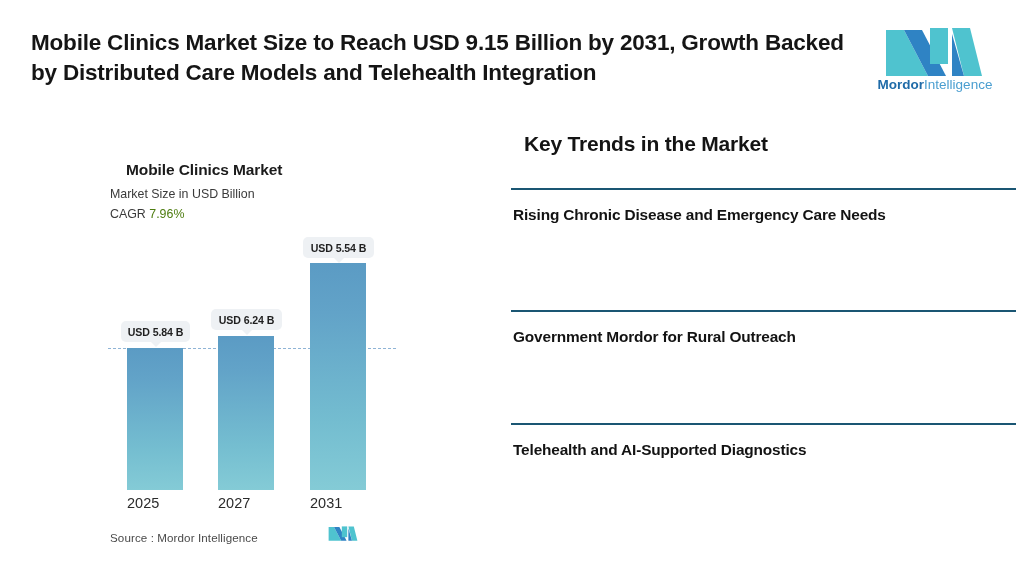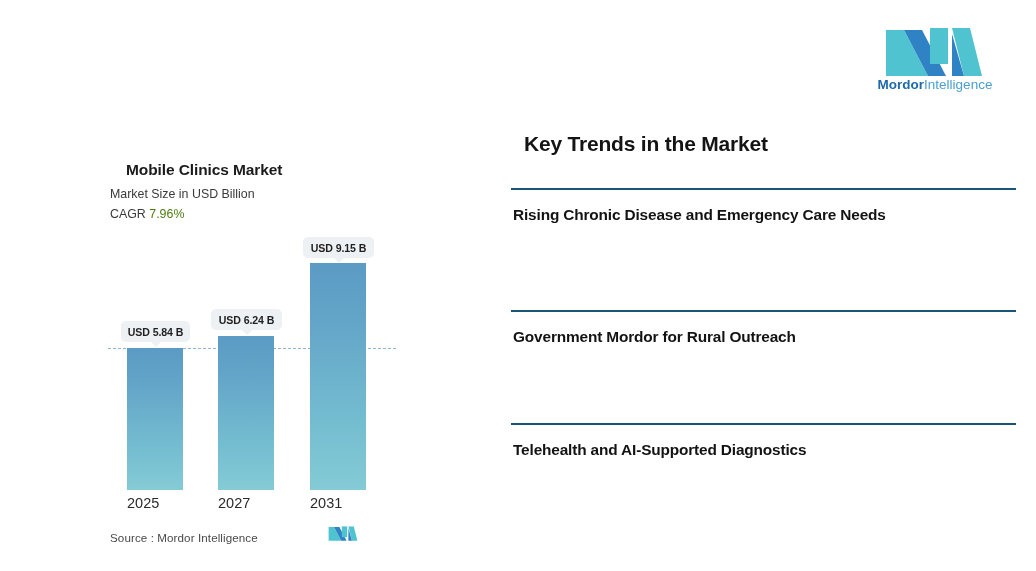--- a/index.html
+++ b/index.html
@@ -119,20 +119,21 @@
   .trend-row.r3{top:311px;height:90px;}
   .trend-label{
     position:absolute;left:2px;top:16px;
     font-size:15.4px;font-weight:bold;color:#131313;letter-spacing:-0.15px;
   }
 </style>
 </head>
 <body>
 
 <div class="header">
+  <div class="headline">Mobile Clinics Market Size to Reach USD 9.15 Billion by 2031, Growth Backed by Distributed Care Models and Telehealth Integration</div>
 
   <div class="brand">
     <div class="brand-mark">
       <svg viewBox="0 0 100 52" width="100" height="52" aria-hidden="true">
         <polygon points="2,52 2,6 20,6 44,52 26,52" fill="#4fc3cf"></polygon>
         <polygon points="20,6 38,6 62,52 44,52" fill="#2f83c4"></polygon>
         <polygon points="46,4 64,4 64,40 46,40" fill="#4fc3cf"></polygon>
         <polygon points="68,4 86,4 98,52 80,52" fill="#4fc3cf"></polygon>
         <polygon points="68,10 68,52 80,52" fill="#2f83c4"></polygon>
       </svg>
@@ -155,21 +156,21 @@
   <div class="plot">
 
     <div class="baseline-dash"></div>
 
     <div class="bar b1"></div>
     <div class="bar b2"></div>
     <div class="bar b3"></div>
 
     <div class="callout c1">USD 5.84 B</div>
     <div class="callout c2">USD 6.24 B</div>
-    <div class="callout c3">USD 9.15 B</div>
+    <div class="callout c3">USD 5.54 B</div>
 
     <div class="xlabel x1">2025</div>
     <div class="xlabel x2">2027</div>
     <div class="xlabel x3">2031</div>
   </div>
 
   <div class="source">Source :  Mordor Intelligence</div>
   <div class="source-mark">
     <svg viewBox="0 0 100 52" width="30" height="18" aria-hidden="true">
       <polygon points="2,52 2,6 20,6 44,52 26,52" fill="#4fc3cf"></polygon>

